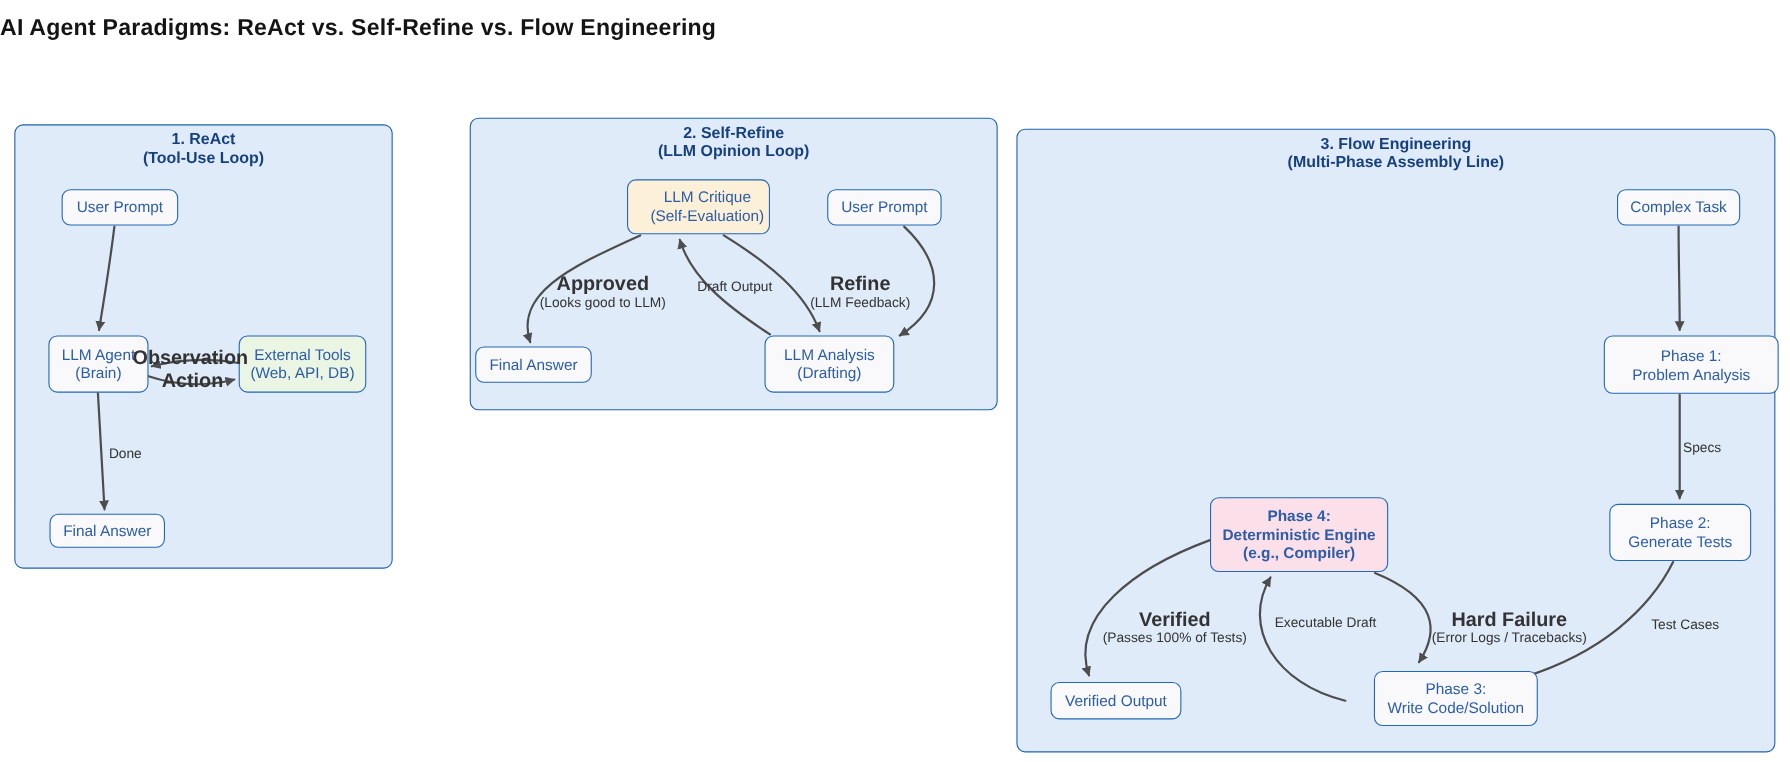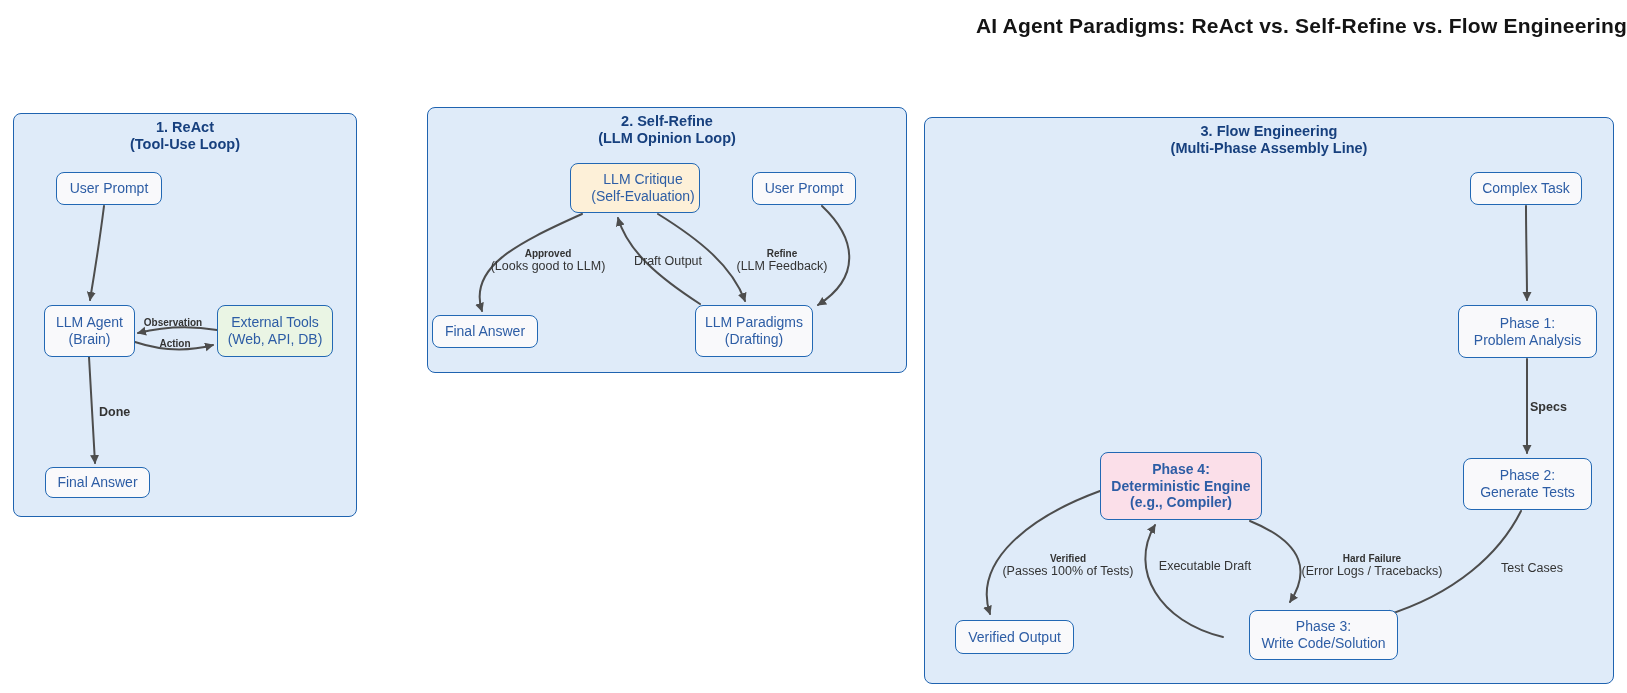--- a/index.html
+++ b/index.html
@@ -7,21 +7,21 @@
     --node-border:#2268b4; --node-text:#2d5da5; --node-fill-default:#f9f9fb;
     --node-fill-green:#eaf5e4; --node-fill-cream:#fdf0d8; --node-fill-pink:#fbdfe9;
     --edge-color:#4d4d4d; --edge-label-color:#333333; --title-color:#141414;
   }
   html,body{margin:0;padding:0;background:var(--page-bg);}
   #stage{
     position:relative; width:1627px; height:693px; overflow:hidden;
     font-family:"Liberation Sans","DejaVu Sans",sans-serif; background:var(--page-bg);
   }
   .main-title{
-    position:absolute; top:14px; left:0; width:100%; text-align:right;
+    position:absolute; top:14px; left:0; width:100%; text-align:left;
     font-size:21px; font-weight:bold; color:var(--title-color); letter-spacing:.2px;
   }
   .panel{
     position:absolute; background:var(--panel-fill);
     border:1.5px solid var(--panel-border); border-radius:8px; box-sizing:border-box;
   }
   .panel-title{
     position:absolute; top:5px; left:0; right:0; text-align:center;
     font-size:14.5px; font-weight:bold; color:var(--panel-title); line-height:1.18;
   }
@@ -32,22 +32,22 @@
     border-radius:8px; color:var(--node-text); font-size:14px; line-height:1.2;
     text-align:center; white-space:nowrap;
   }
   .node.green{background:var(--node-fill-green);}
   .node.cream{background:var(--node-fill-cream);padding-left:16px;}
   .node.pink{background:var(--node-fill-pink);}
   .elabel{
     position:absolute; color:var(--edge-label-color); font-size:12.5px; line-height:1.12;
     text-align:center; transform:translateX(-50%); white-space:nowrap;
   }
-  .elabel .b{font-weight:bold; font-size:10px;}
-  .elabel.left-anchor{transform:none; text-align:left;font-weight:bold;}
+  .elabel .b{font-weight:bold; font-size:18px;}
+  .elabel.left-anchor{transform:none; text-align:left;}
   svg.edges{position:absolute; left:0; top:0;}
   .edge{fill:none; stroke:var(--edge-color); stroke-width:2; stroke-linecap:round;}
   .arrowhead{fill:var(--edge-color);}
 </style>
 </head>
 <body>
 
 <div id="stage">
 
   <div class="main-title">AI Agent Paradigms: ReAct vs. Self-Refine vs. Flow Engineering</div>
@@ -117,28 +117,28 @@
     <span>LLM Critique</span>
     <span>(Self-Evaluation)</span>
   </div>
   <div class="node" style="left:752px;top:172px;width:104px;height:33px;">
     <span>User Prompt</span>
   </div>
   <div class="node" style="left:432px;top:315px;width:106px;height:33px;">
     <span>Final Answer</span>
   </div>
   <div class="node" style="left:695px;top:305px;width:118px;height:52px;">
-    <span>LLM Paradigms</span>
+    <span>LLM Analysis</span>
     <span>(Drafting)</span>
   </div>
 
   <div class="node" style="left:1470px;top:172px;width:112px;height:33px;">
     <span>Complex Task</span>
   </div>
-  <div class="node" style="left:1458px;top:305px;width:139px;height:53px;">
+  <div class="node" style="left:1458px;top:305px;width:159px;height:53px;">
     <span>Phase 1:</span>
     <span>Problem Analysis</span>
   </div>
   <div class="node" style="left:1463px;top:458px;width:129px;height:52px;">
     <span>Phase 2:</span>
     <span>Generate Tests</span>
   </div>
   <div class="node pink" style="left:1100px;top:452px;width:162px;height:68px;font-weight:bold;">
     <span>Phase 4:</span>
     <span>Deterministic Engine</span>

